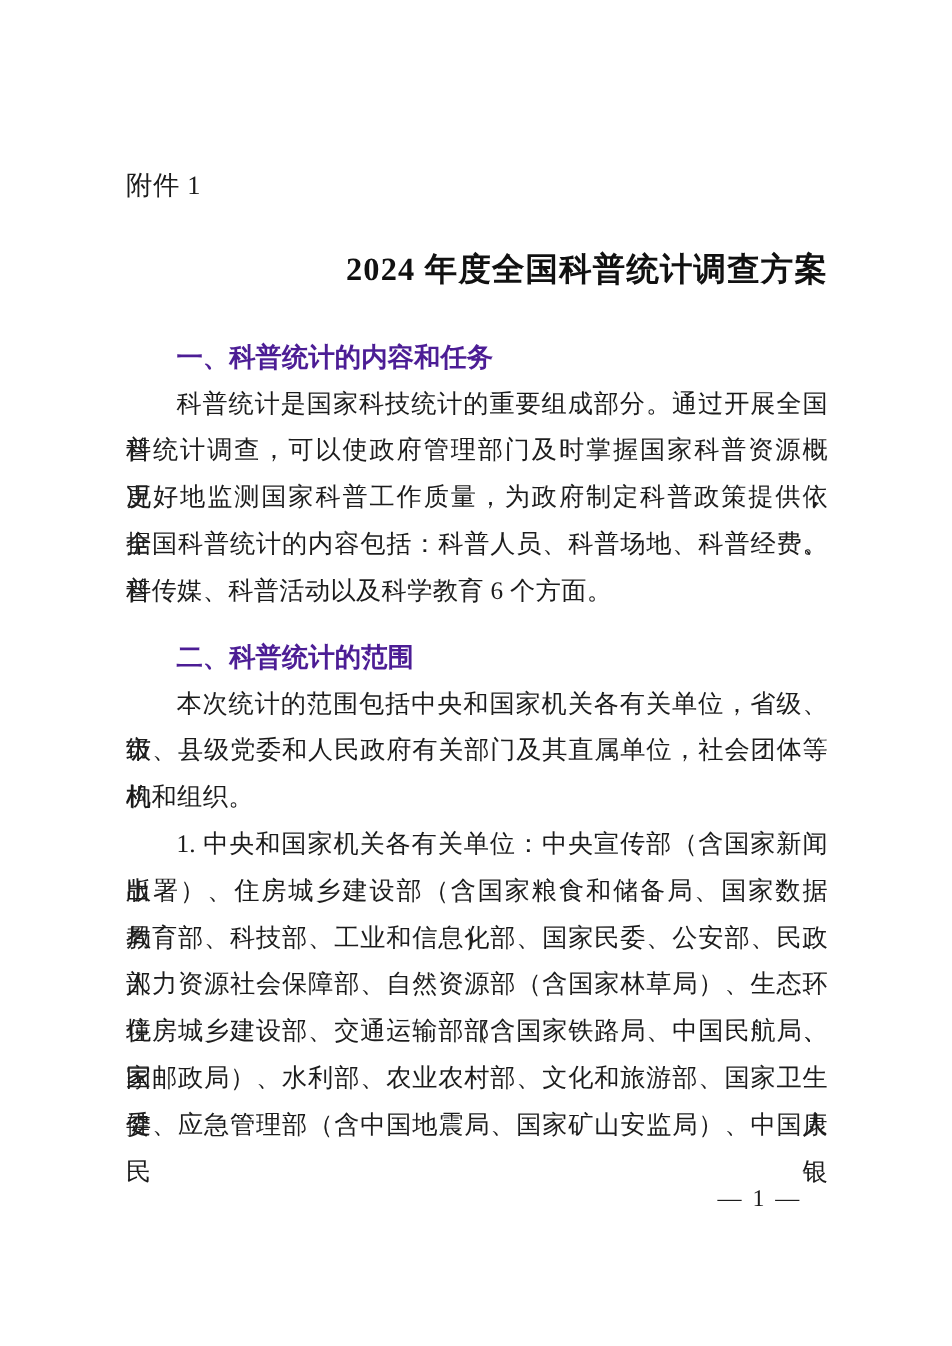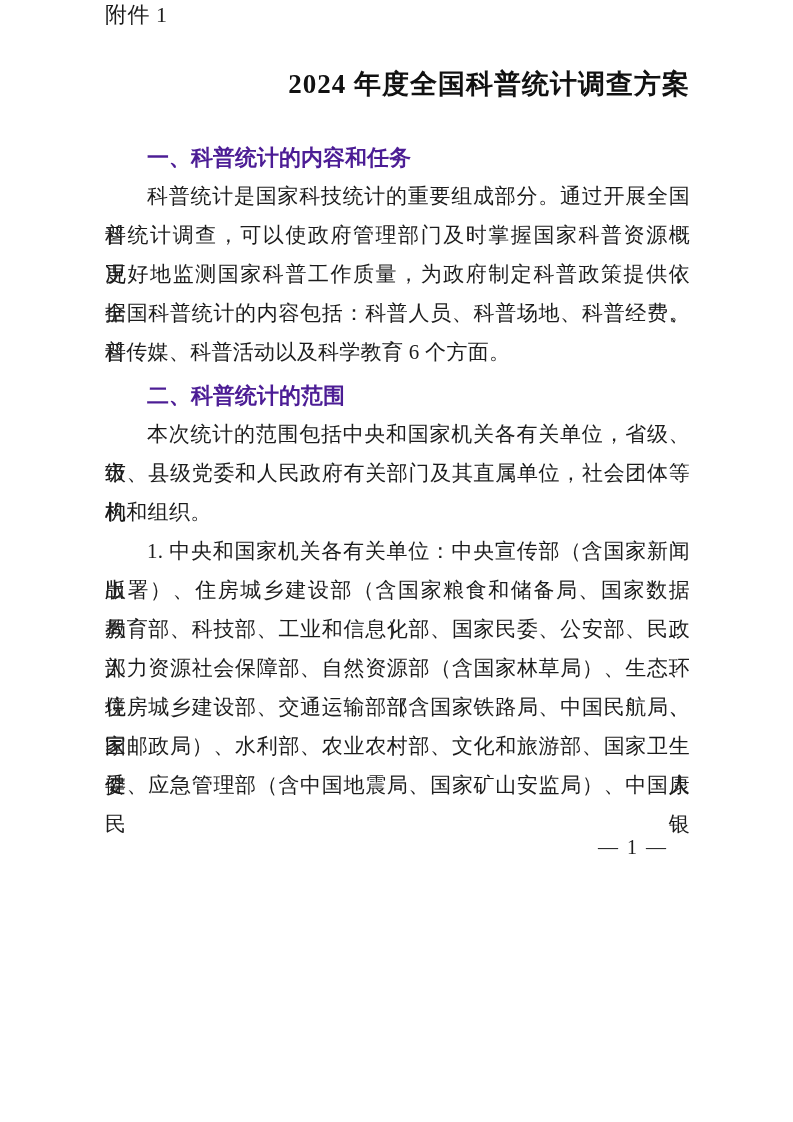--- a/index.html
+++ b/index.html
@@ -15,20 +15,21 @@
     color: #1c1c1c;
     font-family: "Liberation Serif", serif;
     overflow: hidden;
     box-sizing: border-box;
   }
   .content {
     padding: 0 103px 0 105px;
     box-sizing: border-box;
   }
   .attachment {
+    padding-top: 140px;
     font-size: 22px;
     line-height: 30px;
     letter-spacing: 0.5px;
   }
   .doc-title {
     margin-top: 36px;
     font-size: 27px;
     font-weight: bold;
     text-align: right;
     line-height: 36px;
@@ -39,21 +40,21 @@
     margin-top: 36px;
     font-size: 22px;
     font-weight: bold;
     font-family: "Liberation Sans", sans-serif;
     line-height: 39px;
     height: 39px;
     text-indent: 42px;
     color: #4c1d95;
   }
   .heading.h2 {
-    margin-top: 4px;
+    margin-top: 16px;
   }
   .line {
     font-size: 21px;
     line-height: 39px;
     height: 39px;
     letter-spacing: 0.3px;
     white-space: nowrap;
   }
   .line.j {
     white-space: normal;

